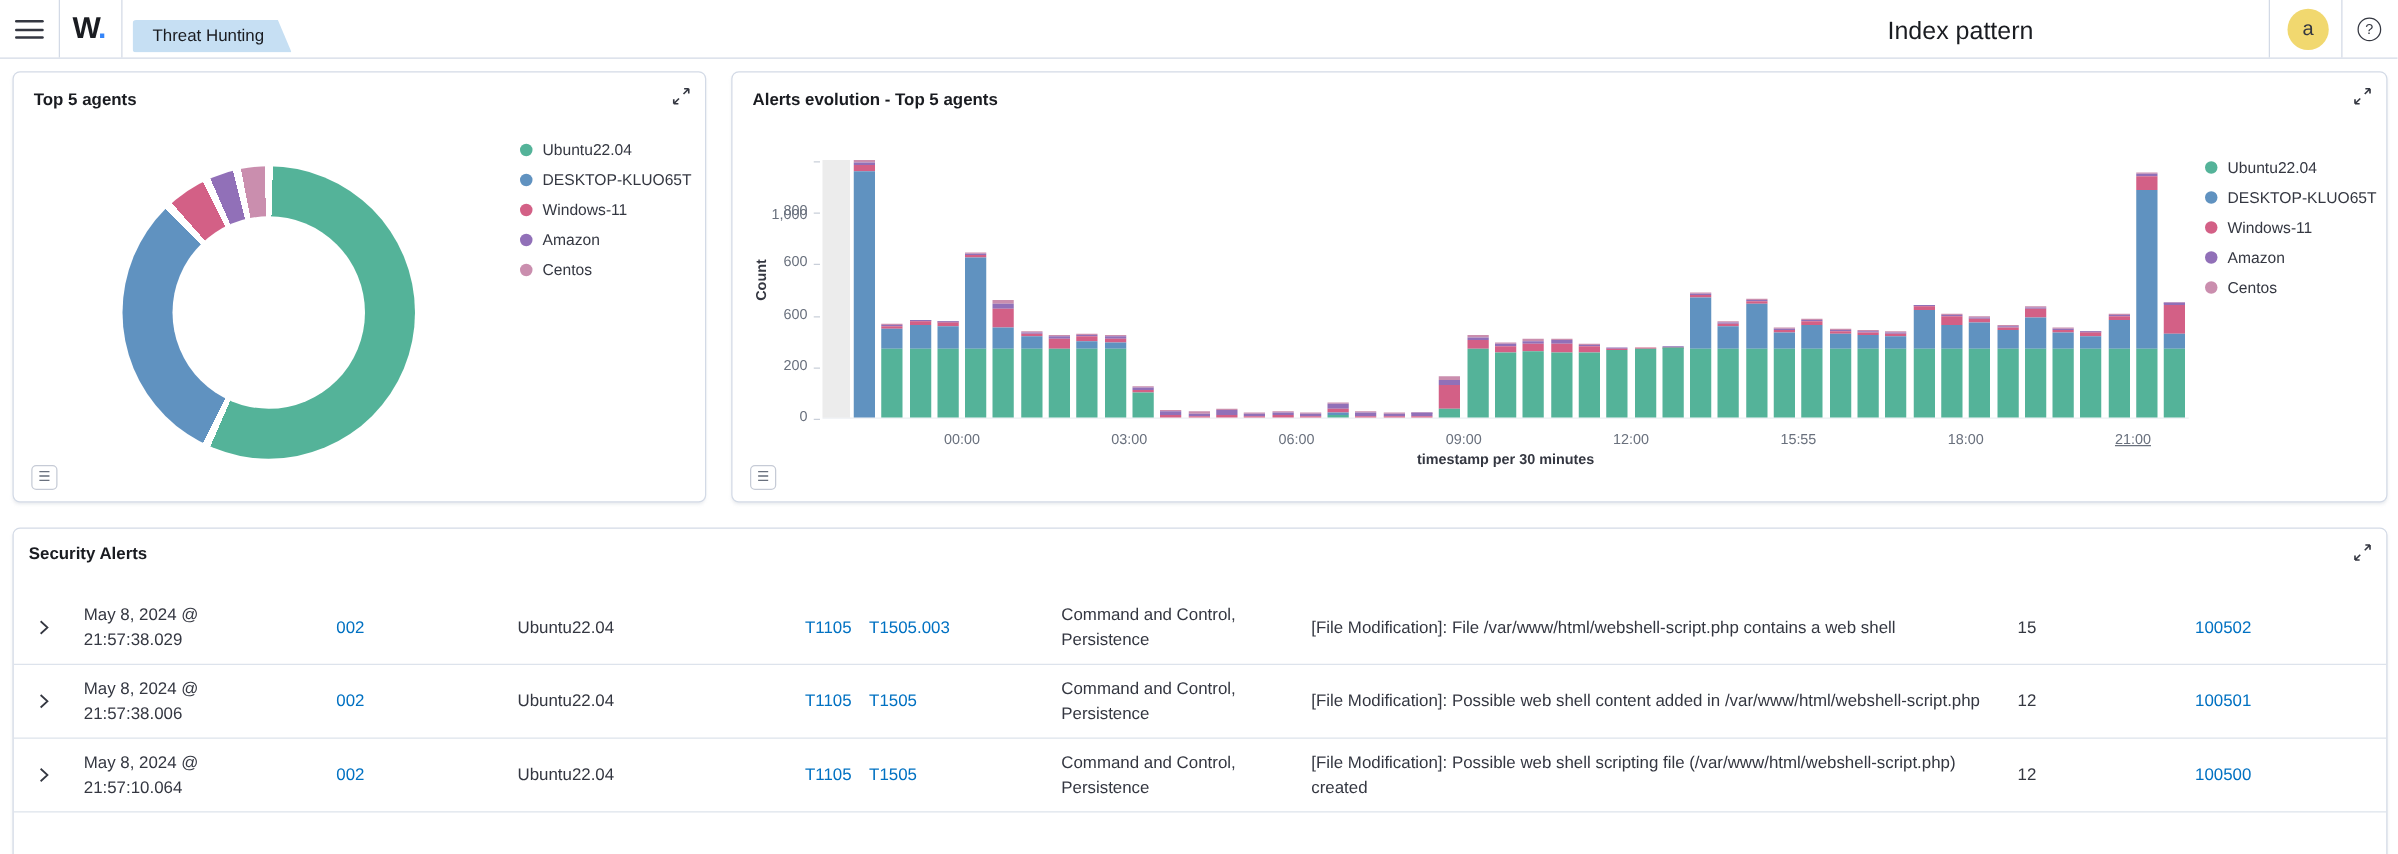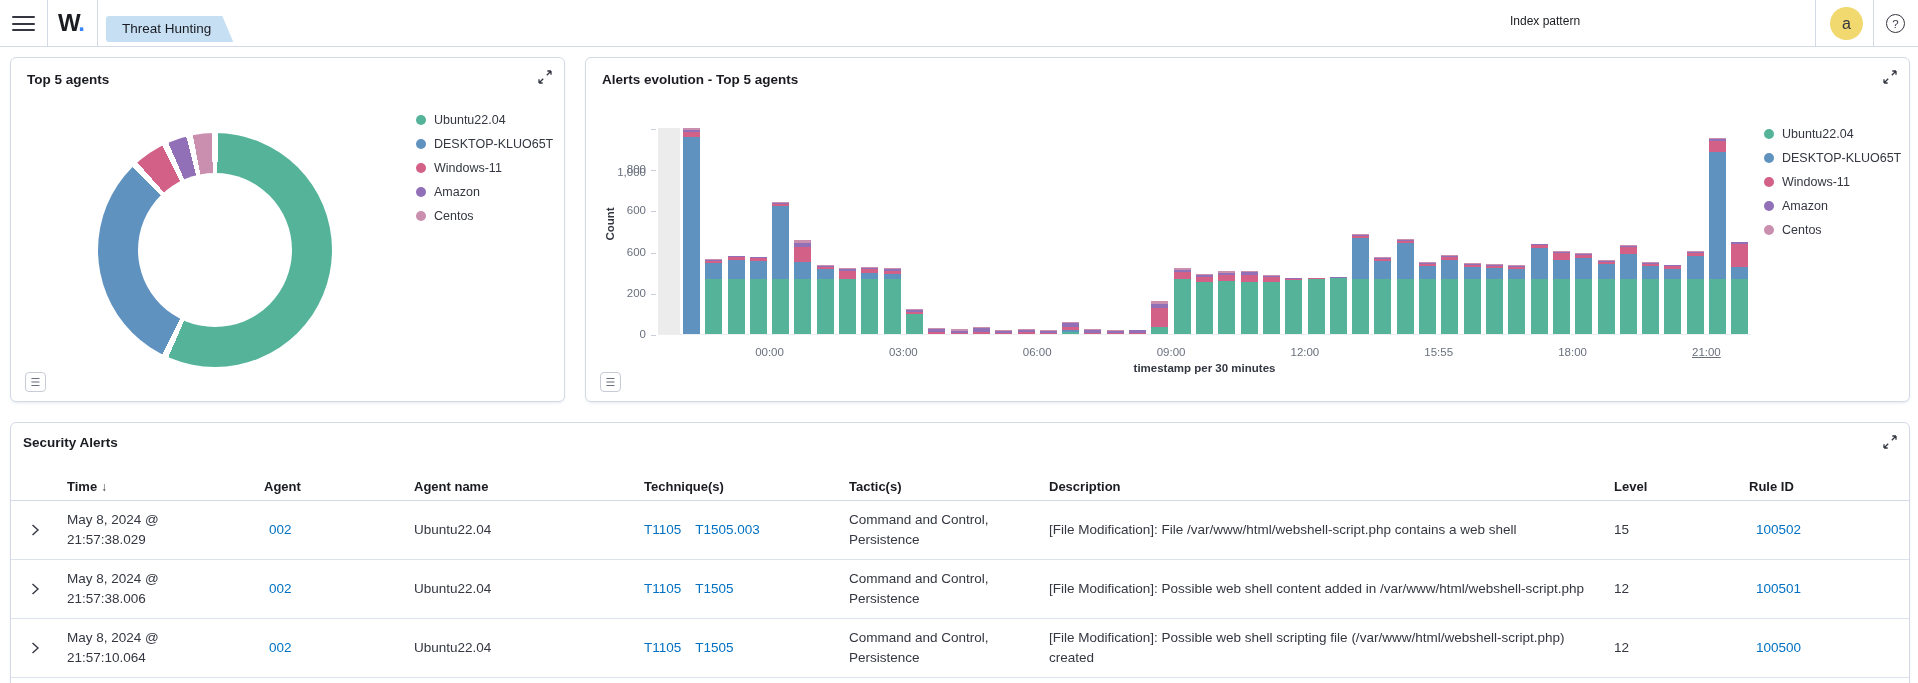--- a/index.html
+++ b/index.html
@@ -11,21 +11,21 @@
             background:#fff; border-bottom:1px solid #D3DAE6; }
   .tb-sep { position:absolute; top:0; width:1px; height:46px; background:#D3DAE6; }
   .hamburger { position:absolute; left:12px; top:16px; width:23px; height:15px; cursor:pointer; }
   .hamburger span { display:block; height:2px; background:#343741; margin-bottom:4.5px; border-radius:1px; }
   .logo { position:absolute; left:58px; top:9px; font-size:24px; font-weight:700; color:#1a1c21; letter-spacing:-1px; }
   .logo .dot { color:#3585F9; }
   .tab { position:absolute; left:106px; top:16px; height:26px; line-height:26px;
          padding:0 22px 0 16px; background:#C6DFF3; color:#1a1c21; font-size:13.5px;
          border-radius:3px 0 0 3px;
          clip-path:polygon(0 0, calc(100% - 11px) 0, 100% 100%, 0 100%); cursor:pointer; }
-  .idx-label { position:absolute; left:1510px; top:14px; font-size:12px; color:#1a1c21; }
+  .idx-label { position:absolute; left:1510px; top:14px; font-size:20px; color:#1a1c21; }
   .idx-select { position:absolute; left:1637px; top:4px; width:163px; height:39px;
                 background:#FBFCFD; border:1px solid #D3DAE6; border-radius:6px;
                 display:flex; align-items:center; padding:0 12px; cursor:pointer; }
   .idx-select .val { font-size:14px; color:#343741; flex:1; }
   .chev-down { width:9px; height:9px; border-right:1.6px solid #69707D; border-bottom:1.6px solid #69707D;
                transform:rotate(45deg) translateY(-2px); }
   .avatar { position:absolute; left:1830px; top:7px; width:33px; height:33px; border-radius:50%;
             background:#F1D86F; color:#343741; font-size:16px; display:flex; align-items:center;
             justify-content:center; cursor:pointer; }
   .help { position:absolute; left:1886px; top:14px; width:19px; height:19px; border-radius:50%;
@@ -503,31 +503,20 @@
 </section>
 
 <section class="panel p-table">
   <div class="panel-title" style="left:12px; top:12px;">Security Alerts</div>
   <span class="expand-ic">
     <svg viewBox="0 0 16 16" width="16" height="16">
         <path d="M6.2 9.8 L2 14 M2 14 L2 10.3 M2 14 L5.7 14 M9.8 6.2 L14 2 M14 2 L10.3 2 M14 2 L14 5.7" stroke="#343741" stroke-width="1.3" fill="none"></path>
       </svg>
   </span>
   <div class="tablebox">
-    <div class="thead" id="thead">
-        <div class="hc"></div>
-        <div class="hc">Time<span class="sort-arrow">↓</span></div>
-        <div class="hc">Agent</div>
-        <div class="hc">Agent name</div>
-        <div class="hc">Technique(s)</div>
-        <div class="hc">Tactic(s)</div>
-        <div class="hc">Description</div>
-        <div class="hc">Level</div>
-        <div class="hc">Rule ID</div>
-      </div>
     <div id="tbody">
         <div class="trow">
           <div class="cell expander">
             <svg viewBox="0 0 16 16" width="16" height="16">
               <polyline points="5.5,3 11,8 5.5,13" stroke="#343741" stroke-width="1.4" fill="none"></polyline>
             </svg>
           </div>
           <div class="cell time"><span>May 8, 2024 @ 21:57:38.029</span></div>
           <div class="cell agent"><a class="lk">002</a></div>
           <div class="cell aname">Ubuntu22.04</div>

